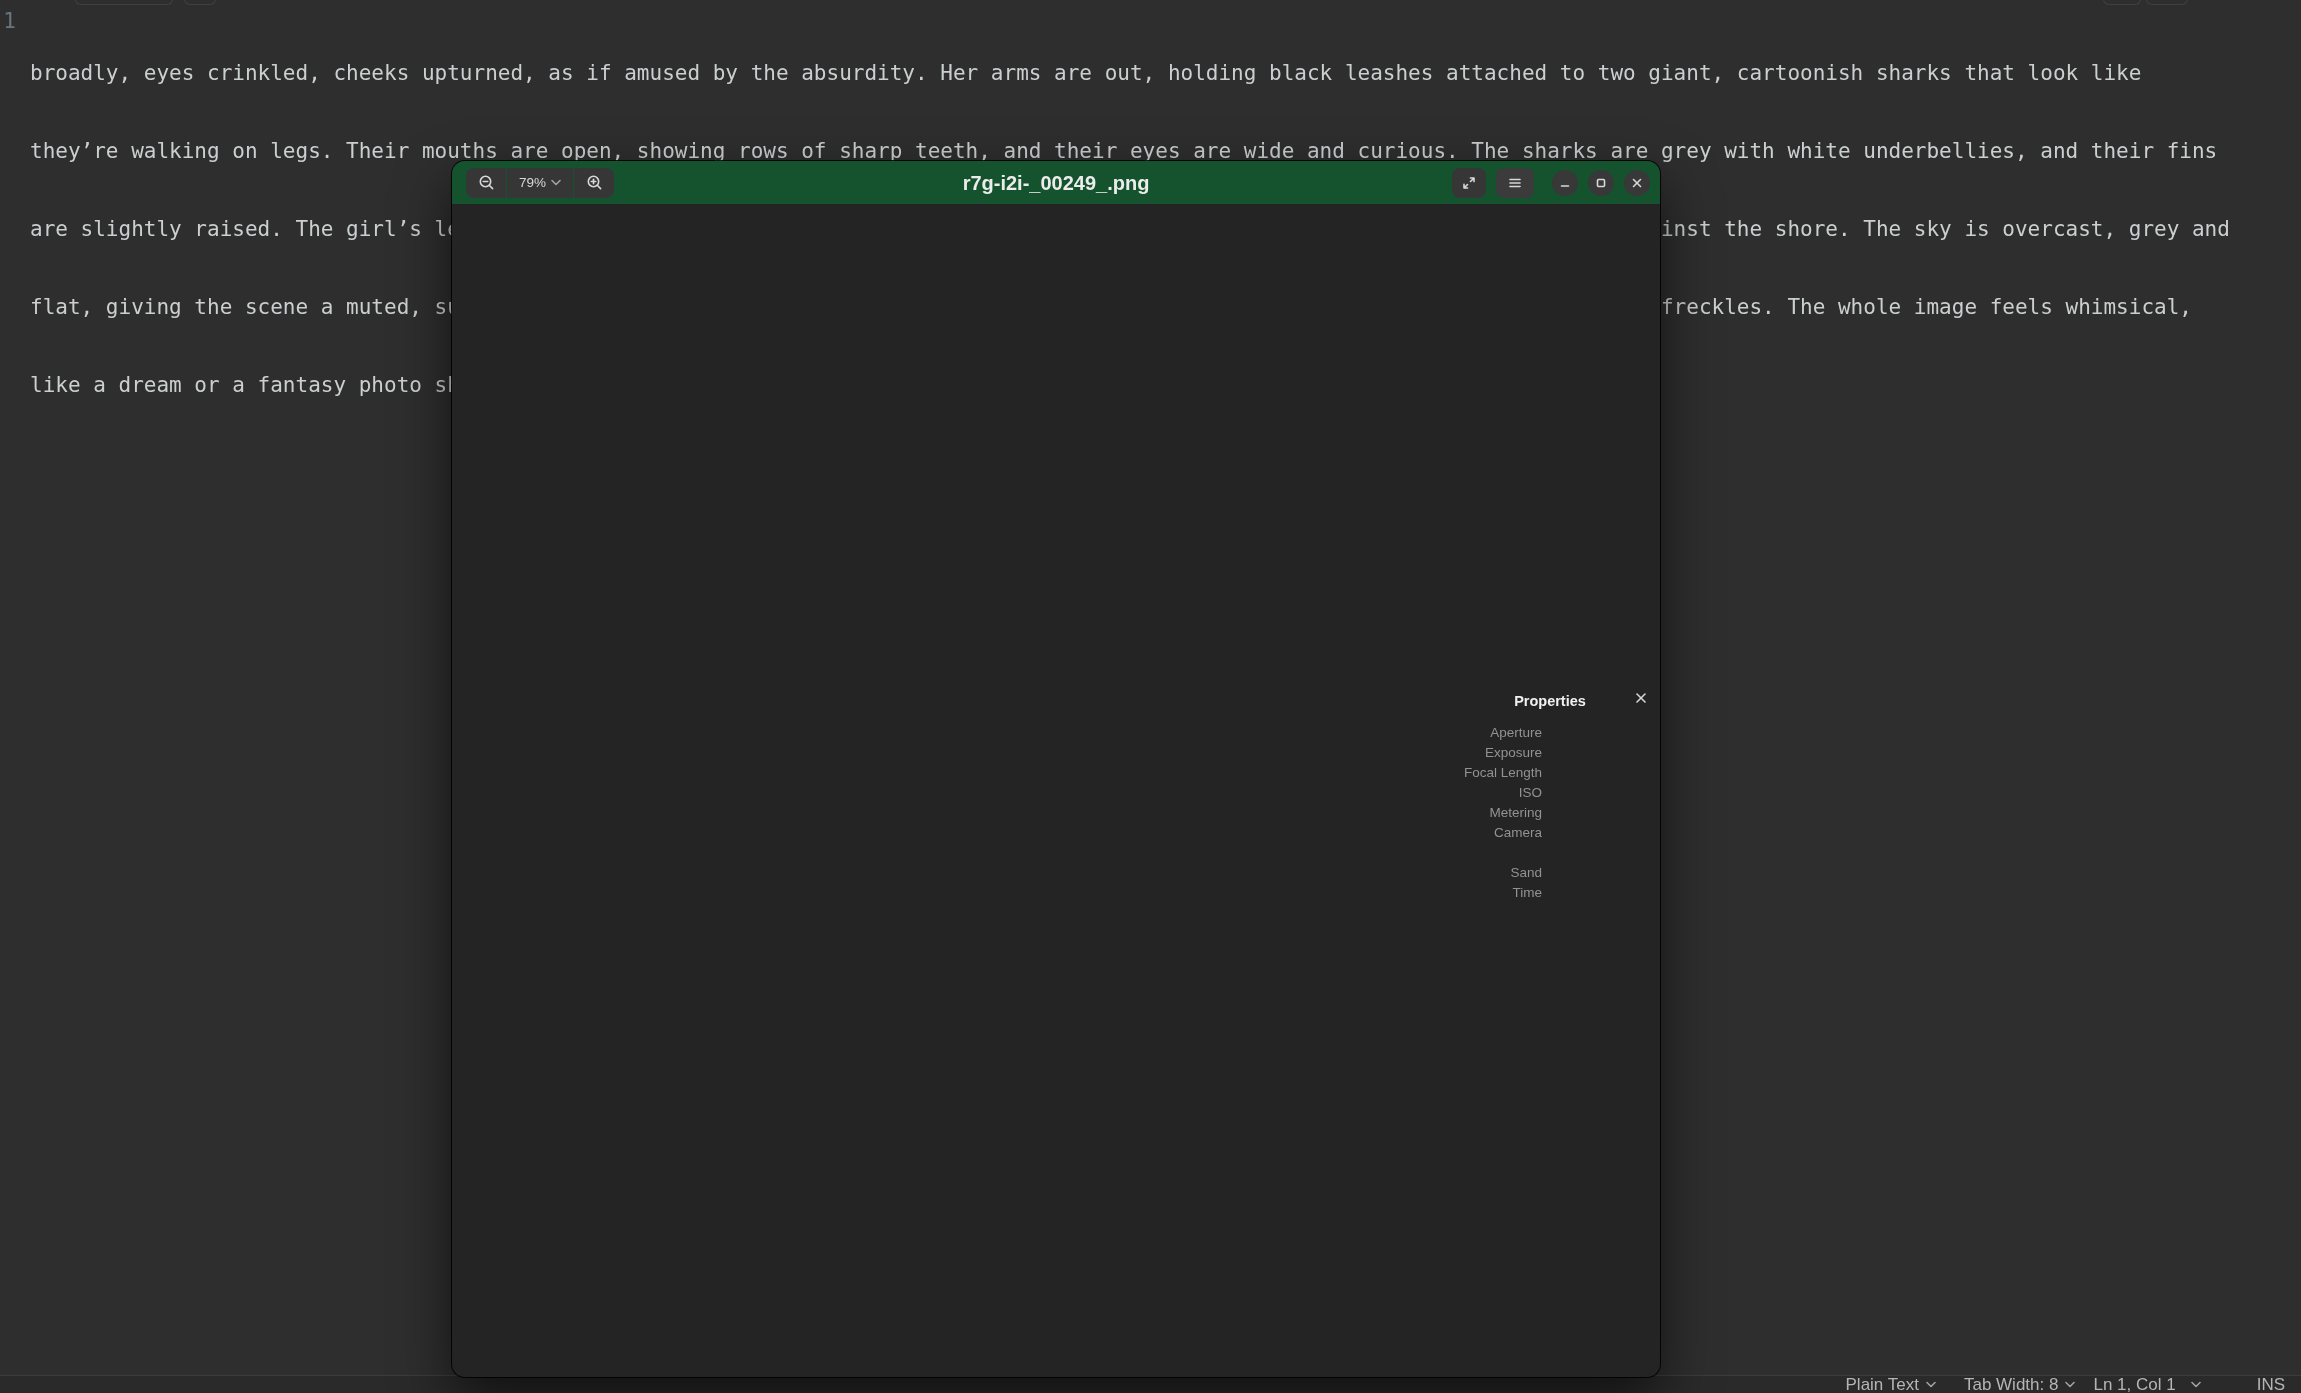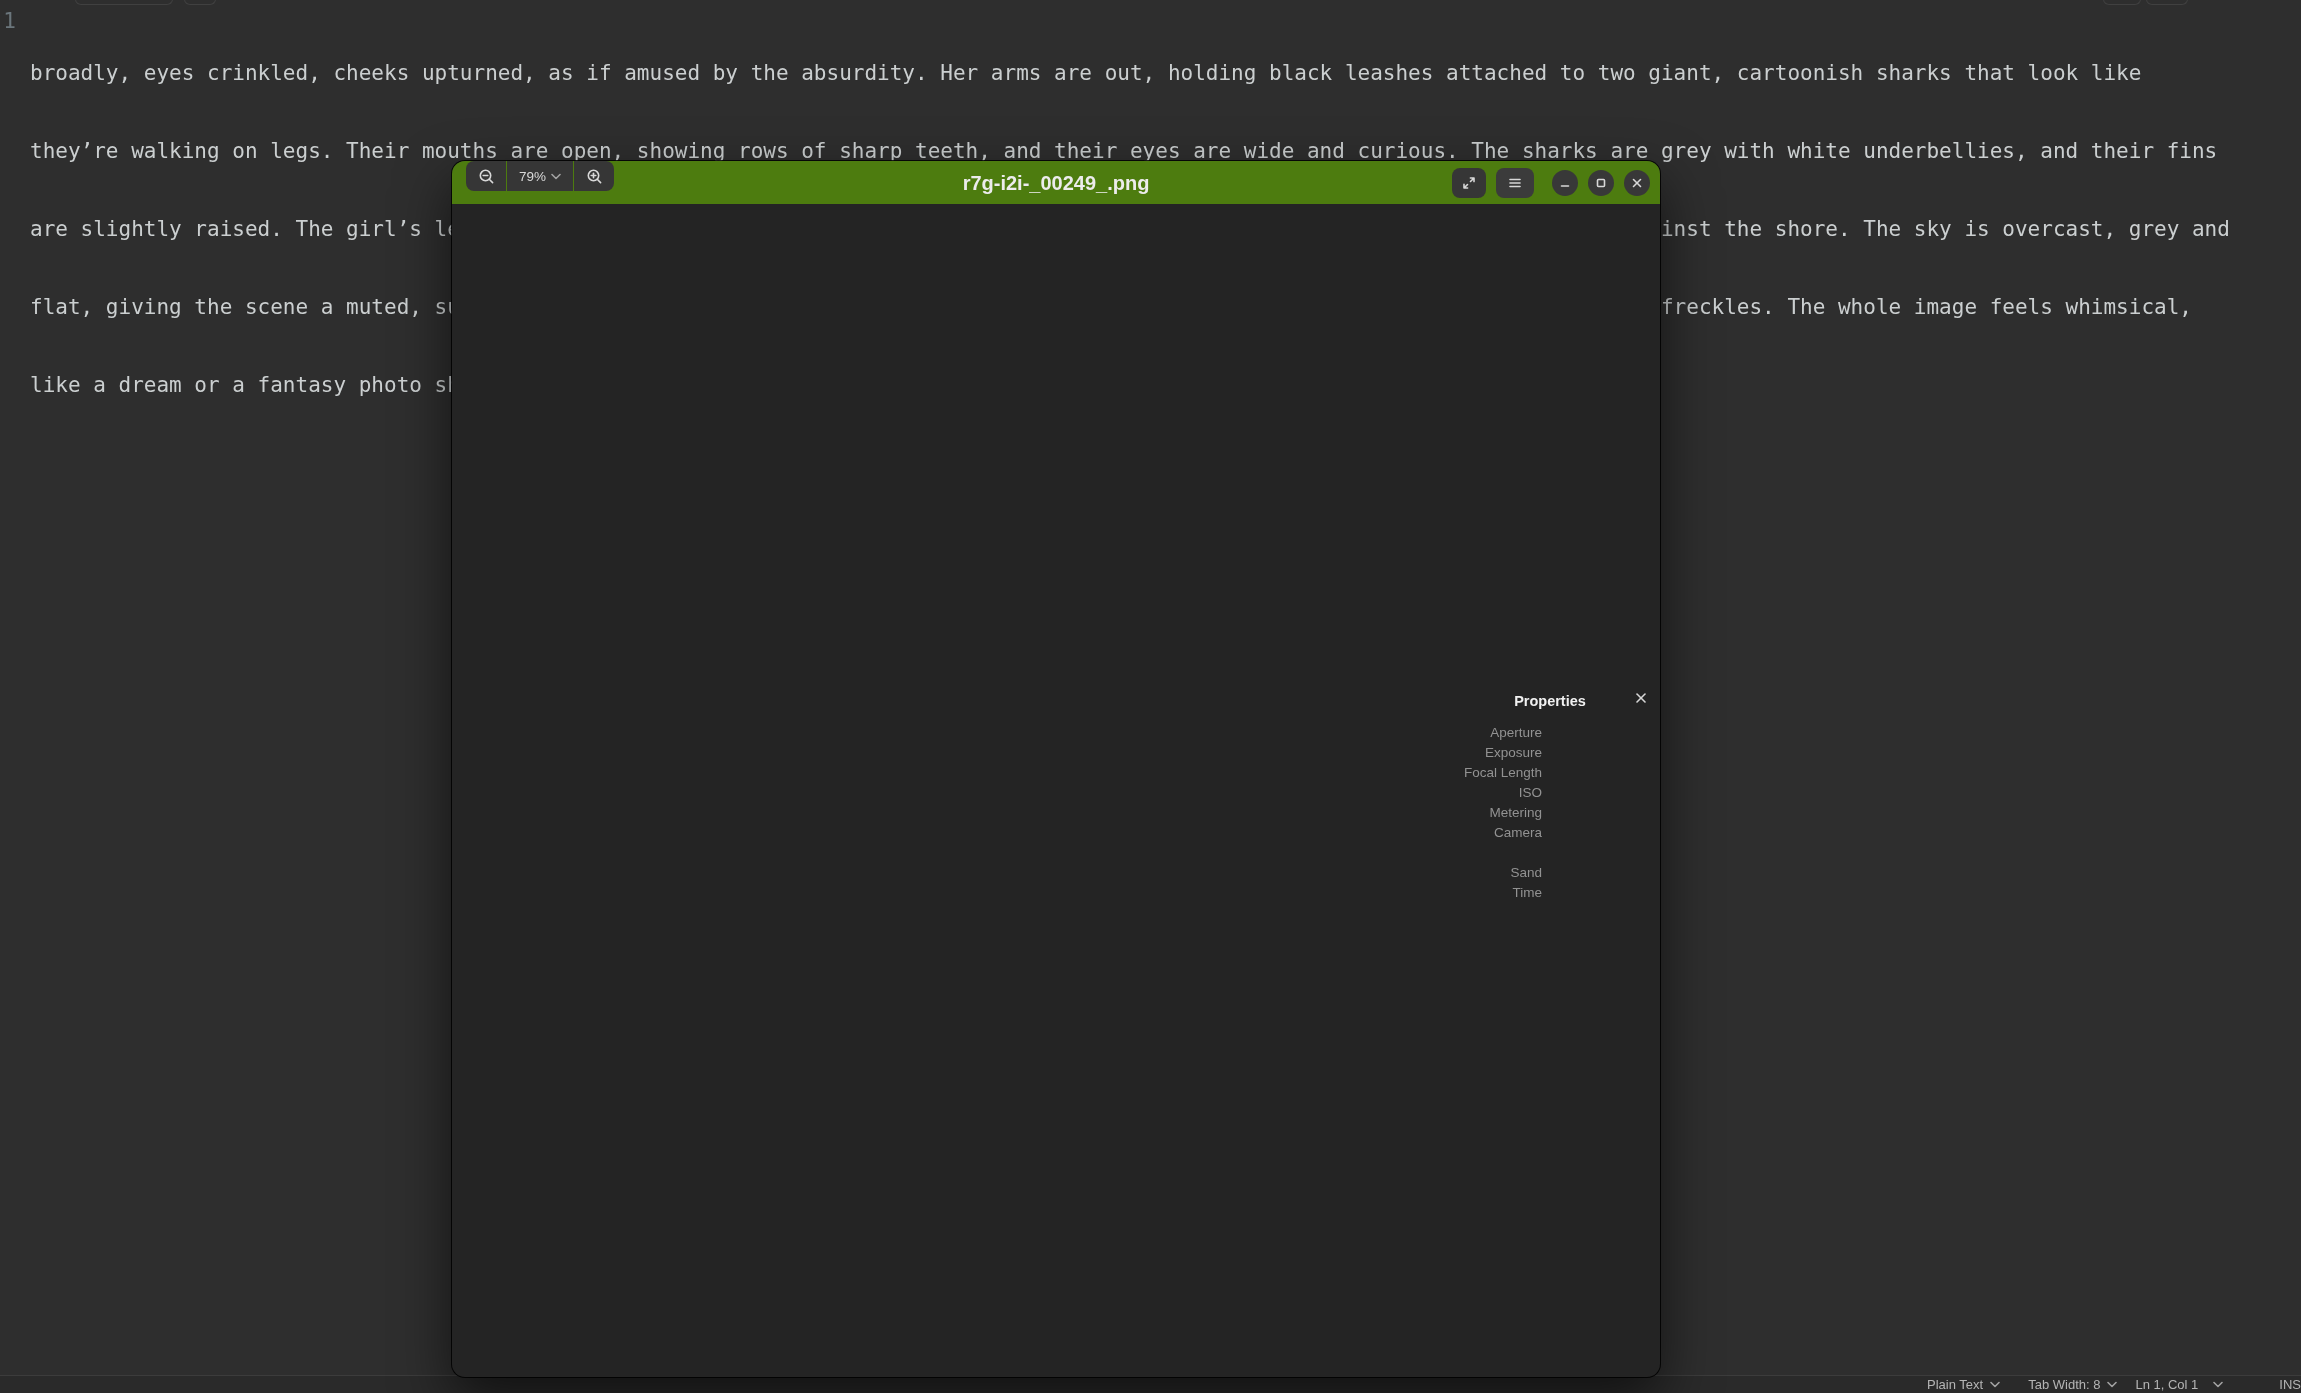--- a/index.html
+++ b/index.html
@@ -14,31 +14,31 @@
 
   .gutter{position:absolute;top:8px;left:0;width:16px;text-align:right;
           font-family:"DejaVu Sans Mono",monospace;font-size:21px;line-height:26px;color:#6b767c;}
   .editor-text{position:absolute;top:8px;left:30px;right:4px;
           font-family:"DejaVu Sans Mono",monospace;font-size:21px;line-height:26px;
           color:#cbcfd0;white-space:pre;letter-spacing:0;}
   .code-line{height:26px;}
 
   .statusbar{position:absolute;left:0;right:0;bottom:0;height:17px;background:#2a2a2a;
           border-top:1px solid #3c3c3c;display:flex;align-items:center;justify-content:flex-end;
-          padding-right:0;font-size:13px;color:#b5b5b5;}
+          padding-right:16px;font-size:17px;color:#b5b5b5;}
   .sb-item{display:flex;align-items:center;gap:7px;white-space:nowrap;}
   .sb-tab{margin-left:28px}.sb-pos{margin-left:18px}.sb-ins{margin-left:56px}
   .chev{width:10px;height:7px;display:block}
   .chev polyline{fill:none;stroke:#a2a2a2;stroke-width:1.6;stroke-linecap:round;stroke-linejoin:round}
 
   
   .viewer{position:absolute;left:452px;top:161px;width:1208px;height:1216px;border-radius:13px;
           background:#242424;overflow:hidden;display:flex;flex-direction:column;
           box-shadow:0 22px 55px rgba(0,0,0,.6),0 0 0 1px rgba(0,0,0,.85);}
-  .titlebar{height:43px;flex:0 0 43px;background:#4d7c0f;display:flex;
+  .titlebar{height:43px;flex:0 0 43px;background:#14532d;display:flex;align-items:center;
           padding:0 10px;position:relative;}
   .zoom-group{display:flex;gap:1px;height:30px;border-radius:8px;overflow:hidden;margin-left:4px;}
   .zoom-seg{background:#363636;display:flex;align-items:center;justify-content:center;
           color:#d9d9d9;border:none;cursor:default;}
   .zs-btn{width:40px}.zs-mid{width:66px;gap:5px;font-size:13.5px;font-family:"Liberation Sans",sans-serif;}
   .icon-stroke{fill:none;stroke:#d8d8d8;stroke-width:1.6;stroke-linecap:round;stroke-linejoin:round}
   .win-title{position:absolute;left:50%;top:50%;transform:translate(-50%,-50%);
           font-weight:bold;font-size:20px;color:#ececec;white-space:nowrap;}
   .win-controls{margin-left:auto;display:flex;align-items:center;gap:10px;}
   .btn-rect{width:34px;height:30px;border-radius:8px;background:#363636;border:none;

